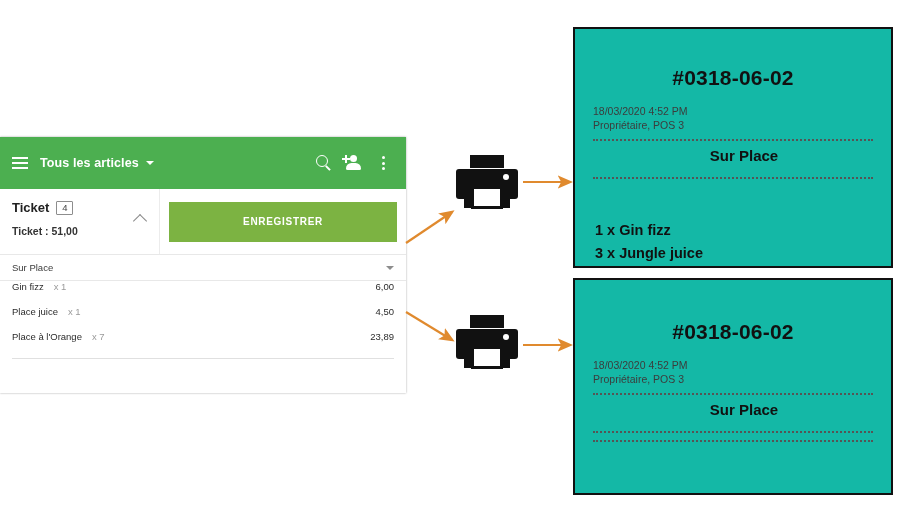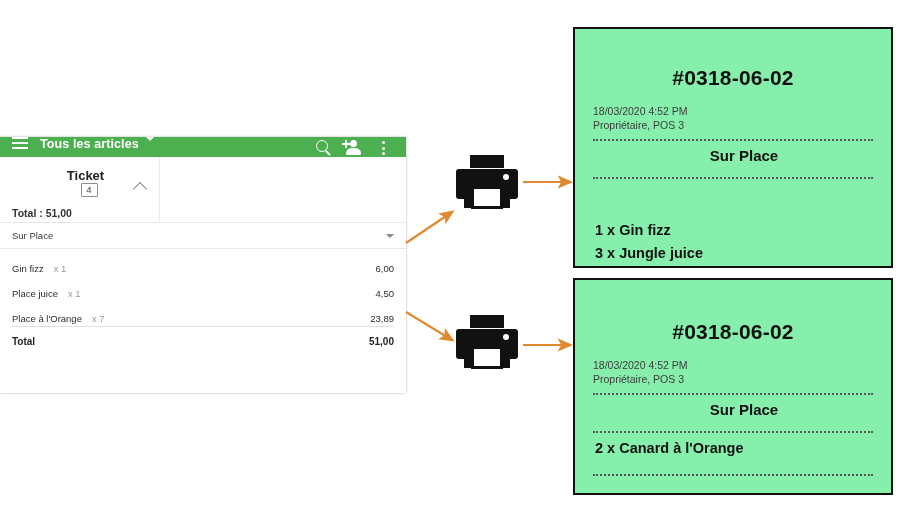--- a/index.html
+++ b/index.html
@@ -12,21 +12,21 @@
   }
 
   
   #pos-panel{
     position:absolute;left:0;top:137px;width:406px;height:256px;
     background:#ffffff;
     box-shadow:0 0 2px rgba(0,0,0,.35);
     overflow:hidden;
   }
   #app-bar{
-    height:20px;background:#4CAF50;display:flex;
+    height:52px;background:#4CAF50;display:flex;align-items:center;
     padding:0 12px;box-sizing:border-box;
   }
   .hamburger{width:16px;height:12px;position:relative;margin-right:12px;flex:0 0 auto;cursor:pointer;}
   .hamburger i{position:absolute;left:0;width:16px;height:2px;background:#fff;display:block;}
   .hamburger i:nth-child(1){top:0}
   .hamburger i:nth-child(2){top:5px}
   .hamburger i:nth-child(3){top:10px}
   #app-title{color:#fff;font-size:12.5px;font-weight:bold;letter-spacing:.1px;white-space:nowrap;}
   .caret-down{
     width:0;height:0;border-left:4px solid transparent;border-right:4px solid transparent;
@@ -43,21 +43,21 @@
   .ic-person-body{position:absolute;left:4px;top:11px;width:15px;height:7px;border-radius:7px 7px 2px 2px;background:#fff;}
   .ic-plus-h{position:absolute;left:0px;top:6.2px;width:8px;height:2px;background:#fff;}
   .ic-plus-v{position:absolute;left:3px;top:3.2px;width:2px;height:8px;background:#fff;}
   
   .ic-dot{position:absolute;left:9.5px;width:3px;height:3px;border-radius:50%;background:#fff;}
   .ic-dot.d1{top:4px}.ic-dot.d2{top:9.5px}.ic-dot.d3{top:15px}
 
   
   #ticket-row{height:65px;display:flex;border-bottom:1px solid #e8e8e8;}
   #ticket-left{width:160px;box-sizing:border-box;padding:11px 0 0 12px;position:relative;border-right:1px solid #ececec;height:65px;}
-  #ticket-title-line{display:flex;align-items:center;flex-direction:column;}
+  #ticket-title-line{display:flex;align-items:center;}
   #ticket-label{font-size:13px;font-weight:bold;color:#222;}
   #ticket-count{
     margin-left:7px;border:1px solid #8d8d8d;color:#444;font-size:9.5px;
     min-width:11px;text-align:center;padding:0px 2px 1px;line-height:11px;border-radius:1px;
   }
   #ticket-total{font-size:10.5px;font-weight:bold;color:#333;margin-top:10px;}
   #collapse-chevron{
     position:absolute;right:14px;top:27px;width:9px;height:9px;cursor:pointer;
     border-left:1.4px solid #8a8a8a;border-top:1.4px solid #8a8a8a;transform:rotate(45deg);
   }
@@ -71,21 +71,21 @@
   
   #order-type-row{
     height:26px;display:flex;align-items:center;justify-content:space-between;
     padding:0 12px;box-sizing:border-box;border-bottom:1px solid #e8e8e8;
   }
   #order-type-label{font-size:9.5px;color:#3a3a3a;}
   .caret-down-grey{width:0;height:0;border-left:4px solid transparent;border-right:4px solid transparent;border-top:4.5px solid #8d8d8d;}
 
   
   #pos-items{padding:0 12px;}
-  .pos-item{height:25px;display:flex;align-items:flex-end;justify-content:space-between;font-size:9.5px;color:#2b2b2b;gap:16px;}
+  .pos-item{height:25px;display:flex;align-items:flex-start;justify-content:space-between;font-size:9.5px;color:#2b2b2b;gap:16px;}
   .pos-item .qty{color:#9a9a9a;margin-left:10px;}
   .pos-item .nm{display:flex;align-items:baseline;}
   .pos-item .price{color:#2b2b2b;}
   #pos-total-sep{margin:2px 12px 0;border-top:1px solid #e0e0e0;}
   #pos-total-row{
     height:28px;display:flex;align-items:center;justify-content:space-between;
     padding:0 12px;box-sizing:border-box;font-size:10px;font-weight:bold;color:#1f1f1f;
   }
 
   
@@ -97,21 +97,21 @@
   .pr-led{position:absolute;right:9px;top:19px;width:6px;height:6px;border-radius:50%;background:#fff;}
   .pr-paper{position:absolute;left:15px;top:31px;width:32px;height:23px;background:#fff;border:3px solid #111;box-sizing:border-box;}
   .pr-foot{position:absolute;left:8px;top:44px;width:8px;height:9px;background:#111;}
   .pr-foot.r{left:46px;}
 
   
   #arrows{position:absolute;left:0;top:0;width:920px;height:518px;pointer-events:none;}
 
   
   .receipt{
-    position:absolute;background:#86efac;border:2px solid #111;box-sizing:border-box;
+    position:absolute;background:#14b8a6;border:2px solid #111;box-sizing:border-box;
     padding:0 18px;
   }
   #receipt-1{left:573px;top:27px;width:320px;height:241px;}
   #receipt-2{left:573px;top:278px;width:320px;height:217px;}
   .r-number{text-align:center;font-size:21px;font-weight:bold;color:#111;letter-spacing:.2px;}
   #receipt-1 .r-number{margin-top:37px;}
   #receipt-2 .r-number{margin-top:40px;}
   .r-meta{font-size:10.5px;color:#3c3c3c;line-height:14px;margin-top:14px;}
   .r-dotted{border-top:2px dotted #555;margin-top:7px;}
   .r-mode{text-align:center;font-size:15px;font-weight:bold;color:#111;padding:6px 0 6px 22px;}
@@ -150,26 +150,27 @@
     </div>
   </div>
 
   <div id="ticket-row">
     <div id="ticket-left">
       <div id="ticket-title-line">
         <span id="ticket-label">Ticket</span>
         <span id="ticket-count">4</span>
       </div>
       <div id="ticket-total">
-        <span>Total :</span>
+        <span>Ticket :</span>
         <span>51,00</span>
       </div>
       <div id="collapse-chevron"></div>
     </div>
     <div id="ticket-actions">
+      <button class="pos-btn">ENREGISTRER</button>
     </div>
   </div>
 
   <div id="order-type-row">
     <span id="order-type-label">Sur Place</span>
     <span class="caret-down-grey"></span>
   </div>
 
   <div id="pos-items">
       <div class="pos-item">
@@ -188,24 +189,20 @@
       </div>
       <div class="pos-item">
         <div class="nm">
           <span>Place à l'Orange</span>
           <span class="qty">x 7</span>
         </div>
         <span class="price">23,89</span>
       </div>
     </div>
   <div id="pos-total-sep"></div>
-  <div id="pos-total-row">
-    <span>Total</span>
-    <span>51,00</span>
-  </div>
 </div>
 
 <div class="printer" id="printer-top">
   <span class="pr-tray"></span>
     <span class="pr-body"></span>
     <span class="pr-led"></span>
   <span class="pr-foot"></span>
     <span class="pr-foot r"></span>
     <span class="pr-paper"></span>
 </div>
@@ -250,17 +247,14 @@
 
 <div class="receipt" id="receipt-2">
   <div class="r-number">#0318-06-02</div>
   <div class="r-meta">
     <div>18/03/2020 4:52 PM</div>
     <div>Propriétaire, POS 3</div>
   </div>
   <div class="r-dotted"></div>
   <div class="r-mode">Sur Place</div>
   <div class="r-dotted"></div>
-  <div class="r-items">
-      <div class="r-line">2 x Canard à l'Orange</div>
-    </div>
   <div class="r-dotted"></div>
 </div>
 
 </body></html>

